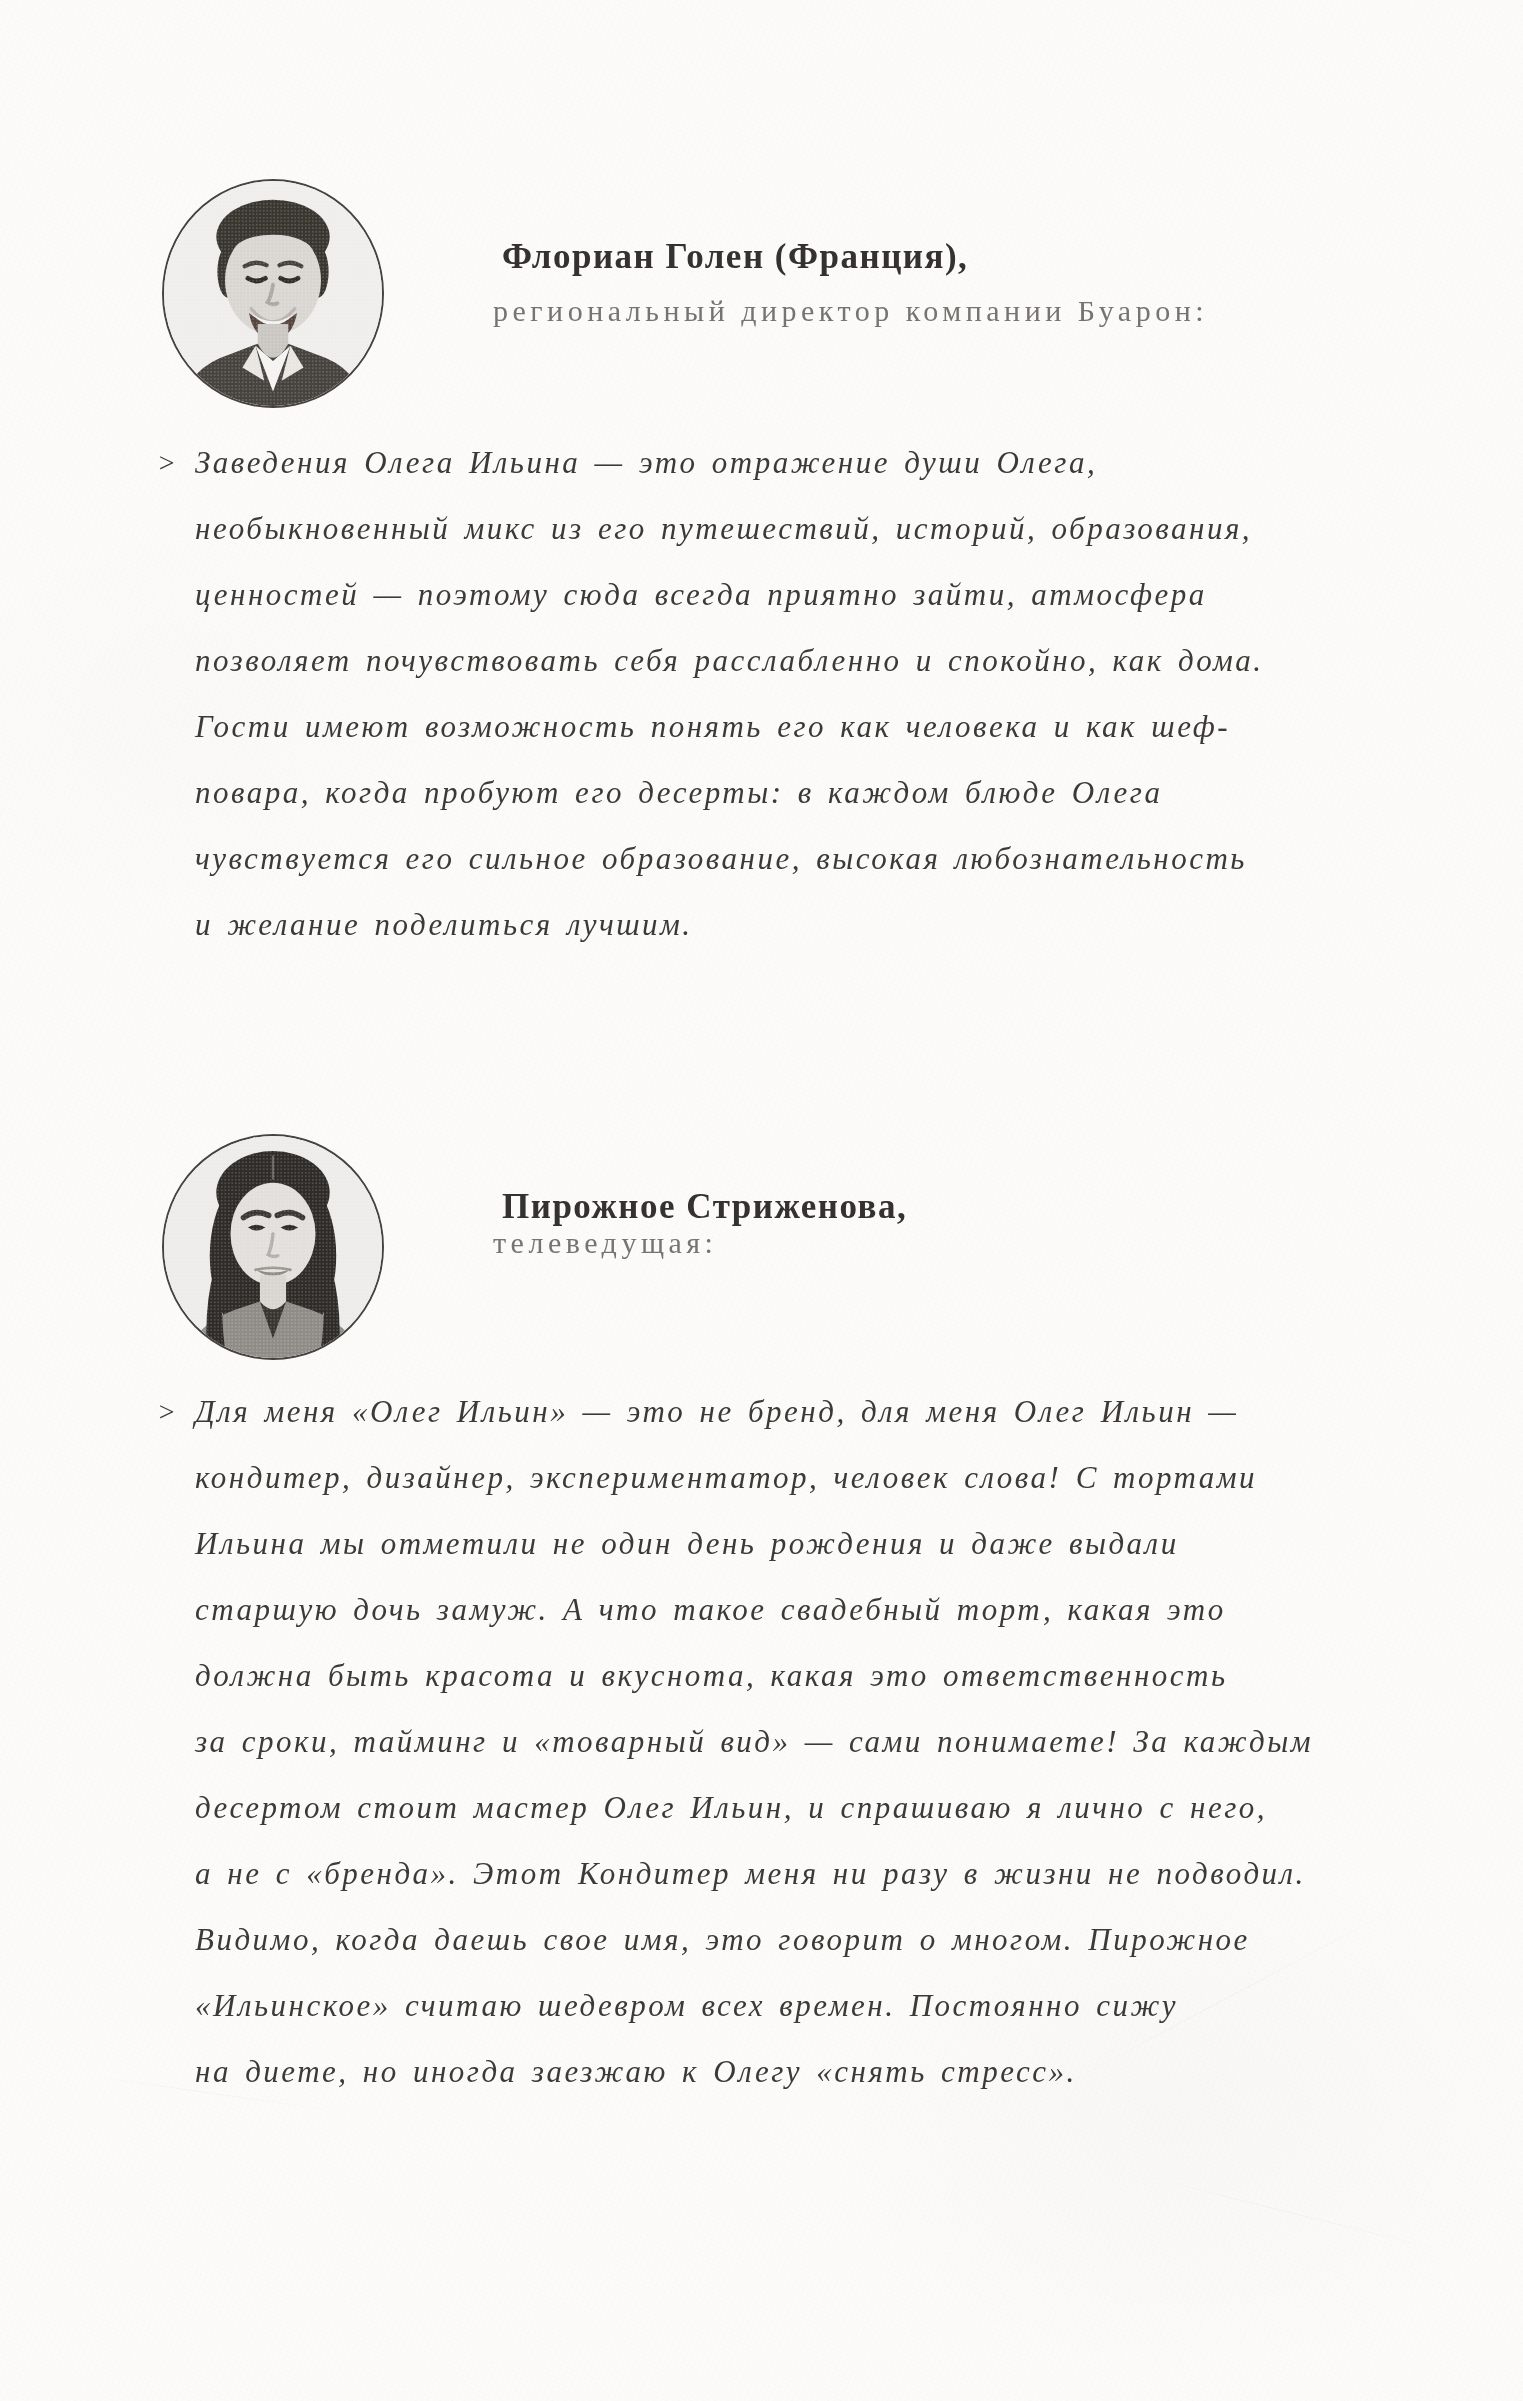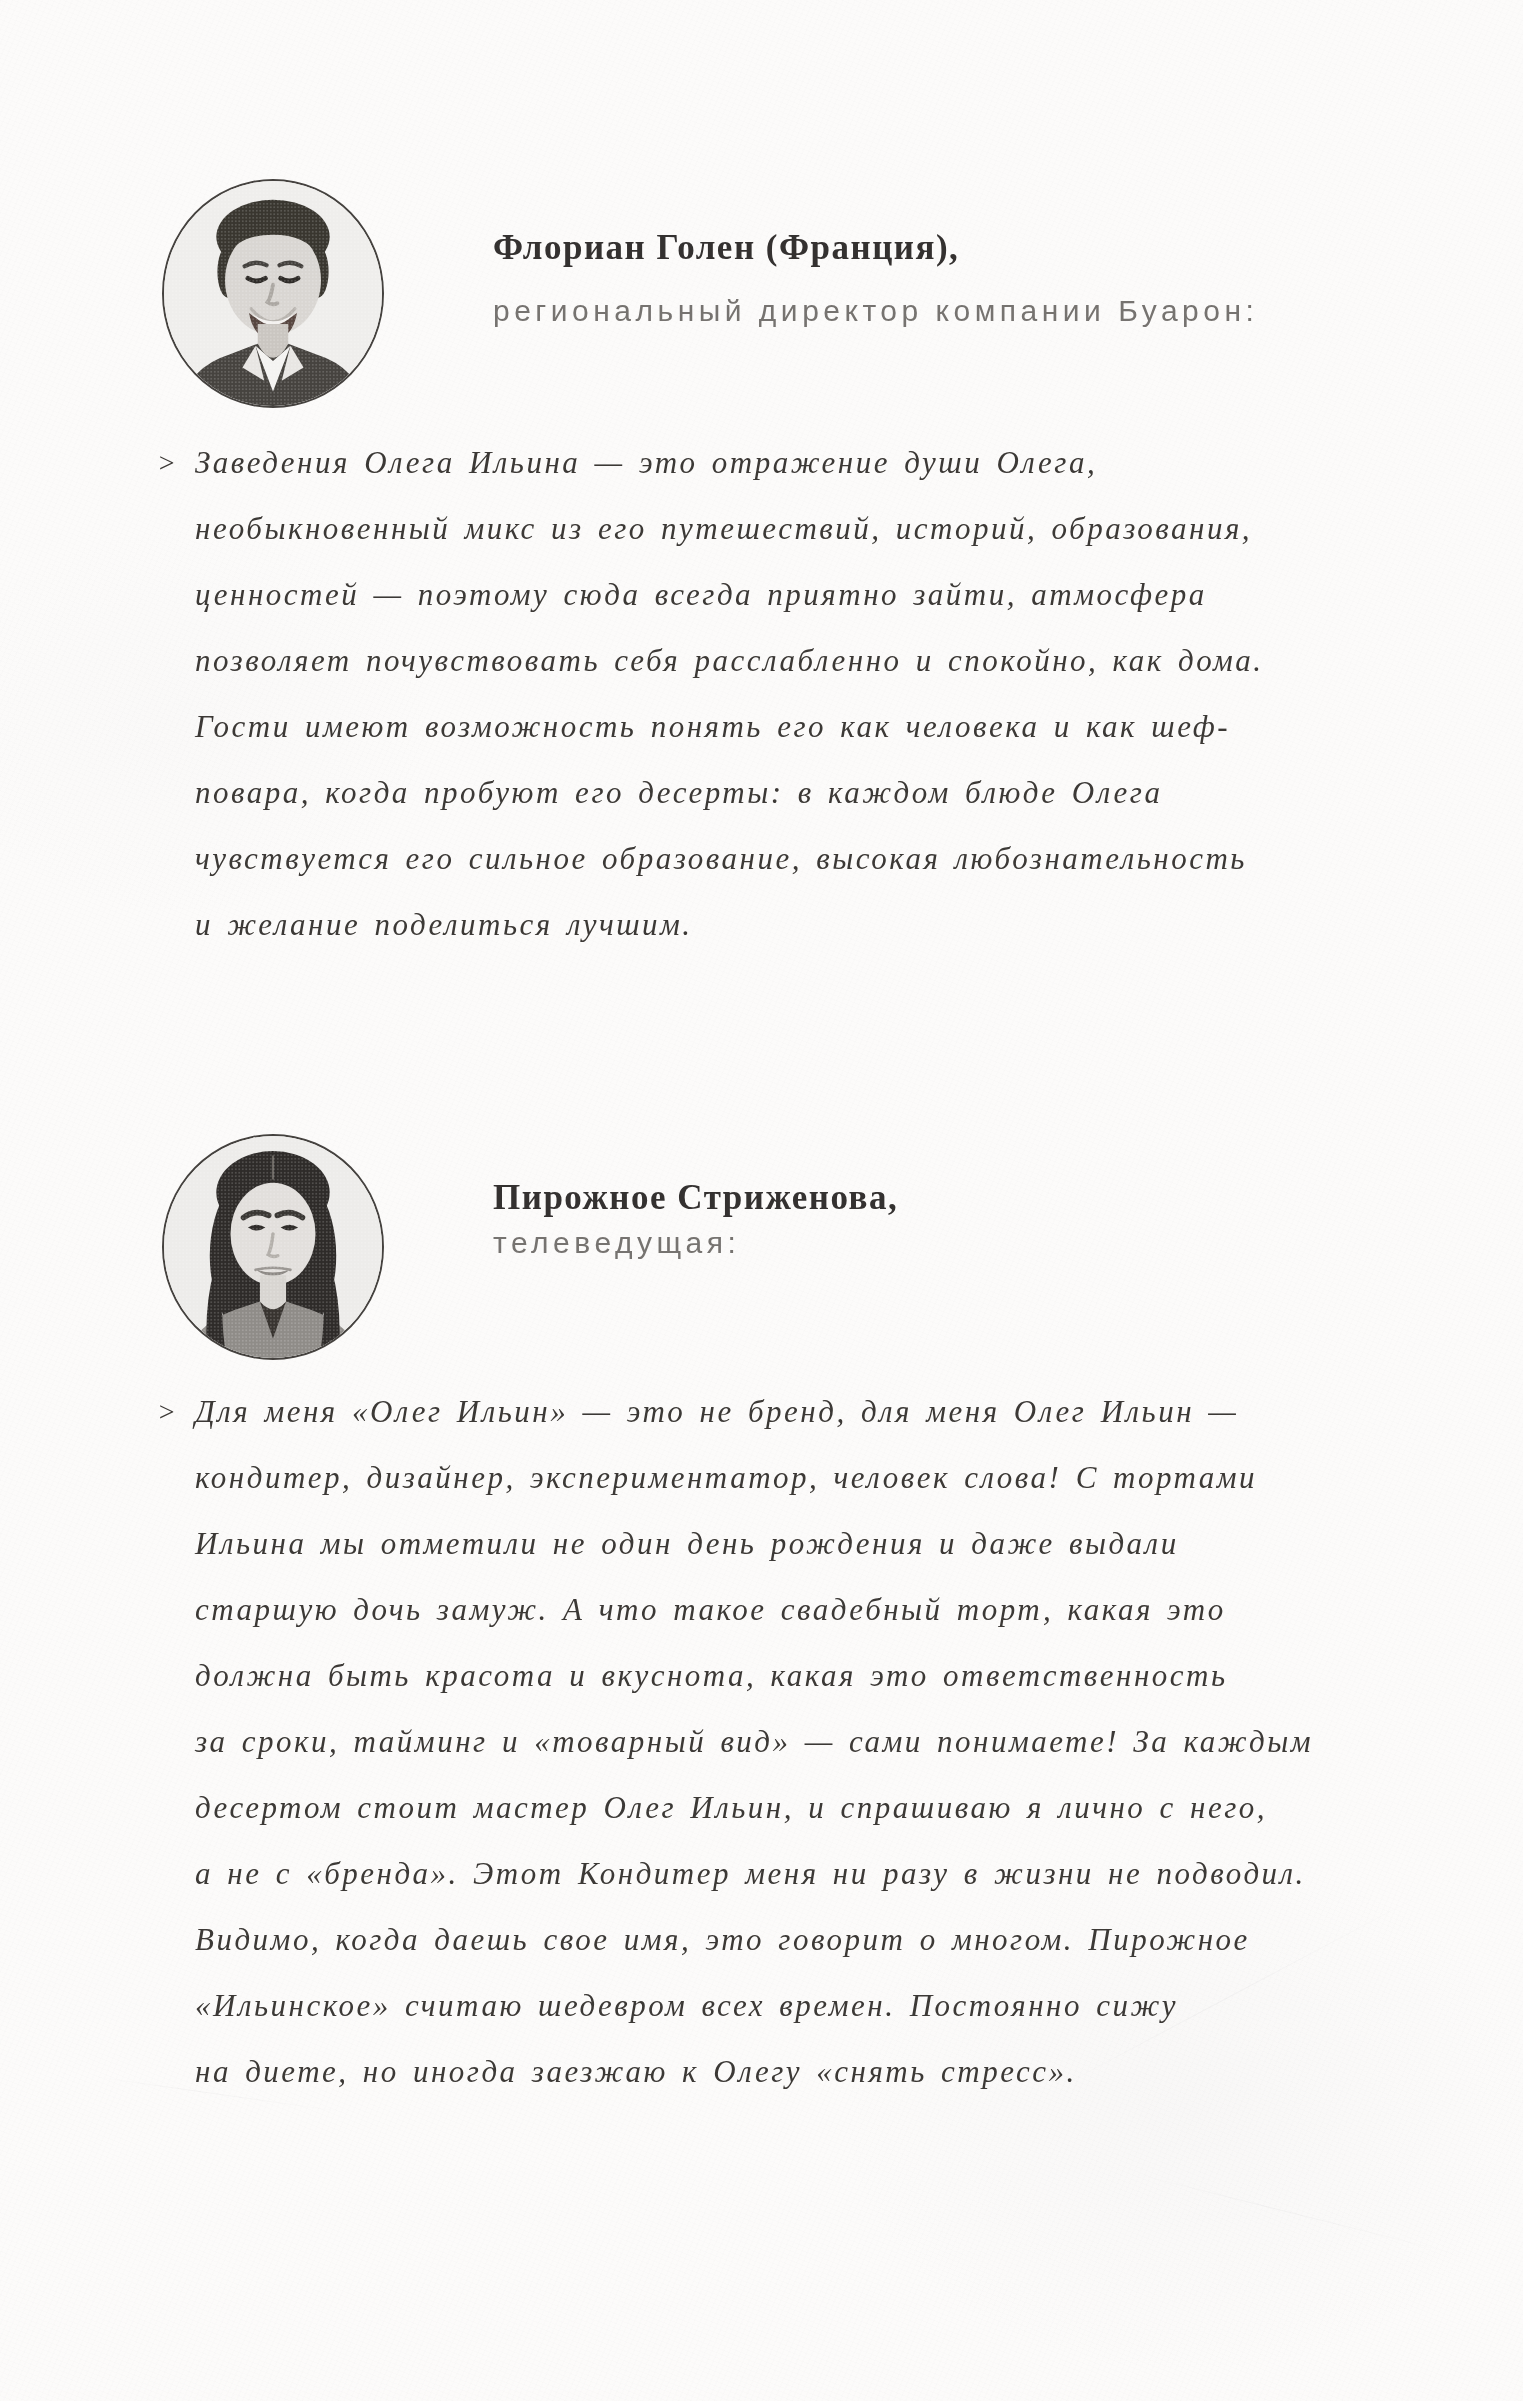--- a/index.html
+++ b/index.html
@@ -51,36 +51,36 @@
     background-image: radial-gradient(rgba(255,255,255,0.42) 0.5px, rgba(255,255,255,0) 0.7px);
     background-size: 3.5px 3.5px;
     border-radius: 50%;
     pointer-events: none;
   }
   .photo-1 { left: 162px; top: 179px;  width: 222px; height: 229px; }
   .photo-2 { left: 162px; top: 1134px; width: 222px; height: 226px; }
 
   .name {
     position: absolute;
-    margin: 0;
+    margin: 9px;
     font-family: "Liberation Serif", serif;
     font-weight: bold;
     font-size: 35px;
     line-height: 1.1;
     letter-spacing: 1.5px;
     color: #343130;
     white-space: nowrap;
     text-align: center;
   }
   .name-1 { left: 493px; top: 229px; }
   .name-2 { left: 493px; top: 1179px; }
 
   .role {
     position: absolute;
-    font-family: Liberation Sans, sans-serif;
+    font-family: Liberation Serif, serif;
     font-weight: 300;
     font-size: 30px;
     line-height: 1.1;
     letter-spacing: 4.5px;
     color: #767370;
     white-space: nowrap;
   }
   .role-1 { left: 493px; top: 294px; }
   .role-2 { left: 493px; top: 1226px; }
 

